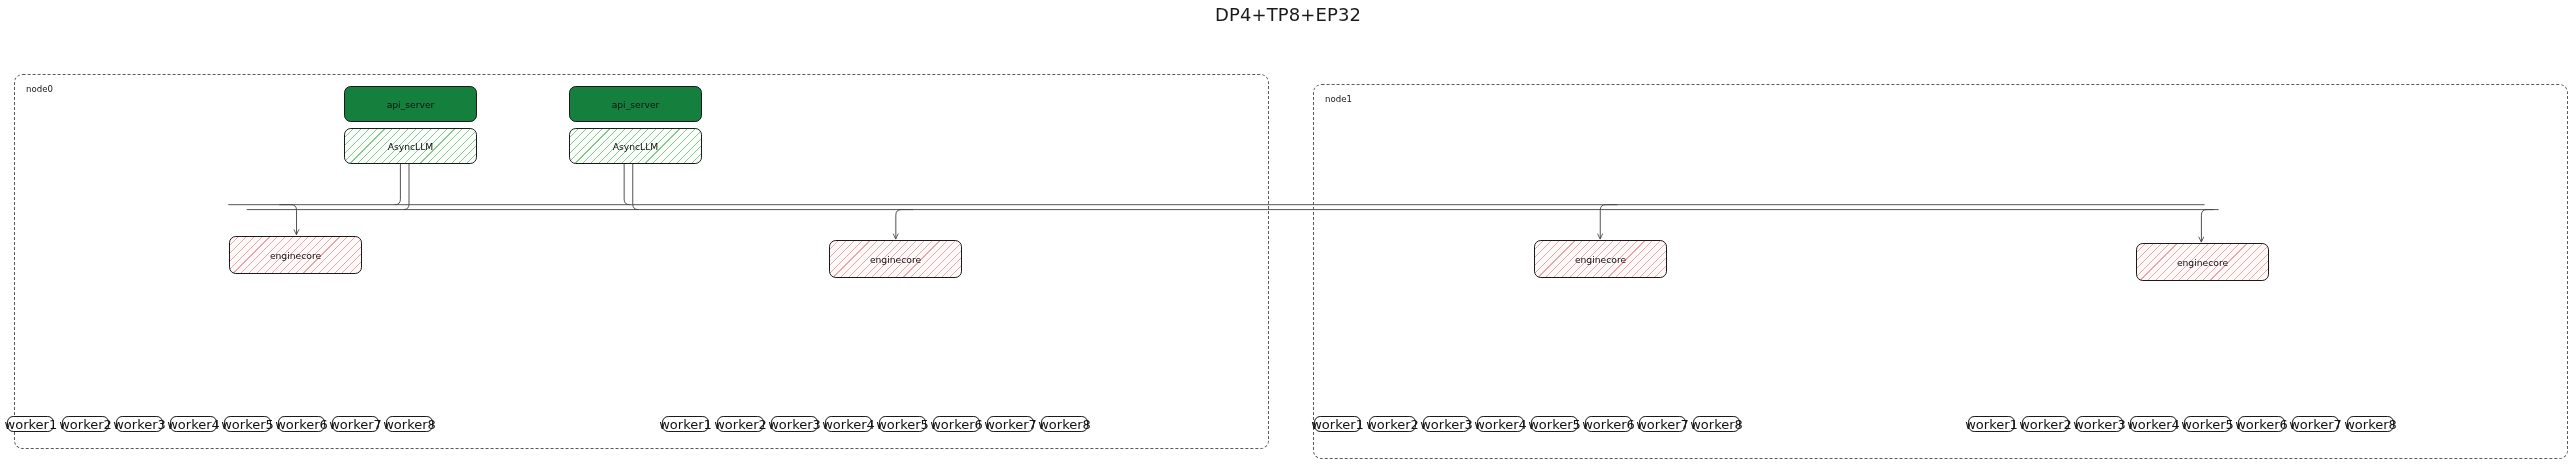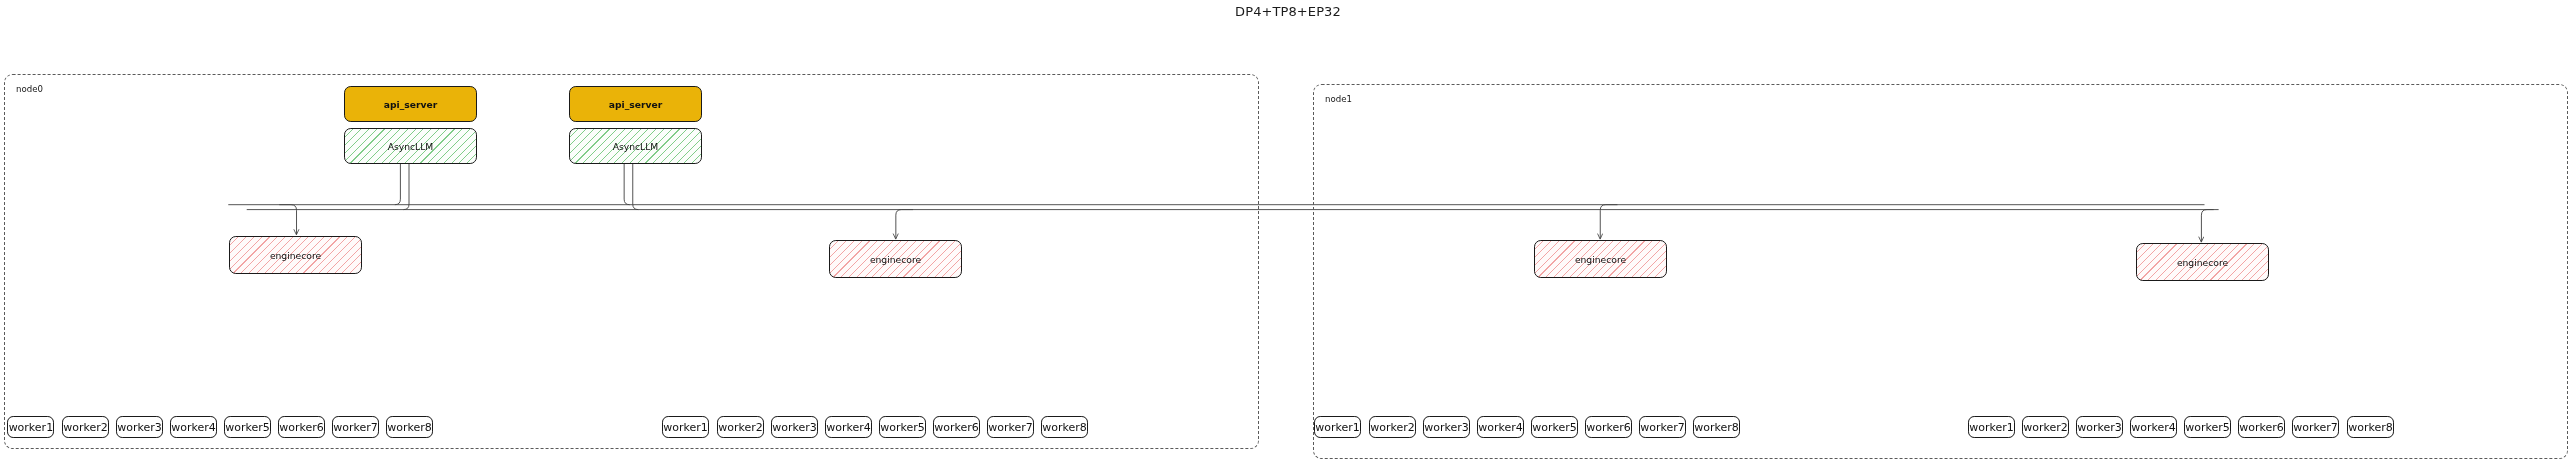--- a/index.html
+++ b/index.html
@@ -19,21 +19,21 @@
     width: 2576px;
     height: 469px;
     background: #ffffff;
   }
   #diagram-title {
     position: absolute;
     left: 0;
     top: 3.7px;
     width: 2576px;
     text-align: center;
-    font-size: 13px;
+    font-size: 18px;
     color: #1b1b1b;
     letter-spacing: 0.1px;
     font-family: "DejaVu Sans", sans-serif;
   }
   .cluster {
     position: absolute;
     border: 1.4px dashed #5a5a5a;
     border-radius: 8.6px;
     background: transparent;
     box-sizing: border-box;
@@ -53,22 +53,21 @@
     border-radius: 6.8px;
     display: flex;
     align-items: center;
     justify-content: center;
     font-size: 9.2px;
     color: #111111;
     background: #ffffff;
     white-space: nowrap;
   }
   .node-box.plain {
-    background: #eab308;
-    font-weight: bold;
+    background: #15803d;
   }
   .node-box.green {
     background-color: #fbfefb;
     background-image: repeating-linear-gradient(
         135deg,
         rgba(108, 196, 118, 0.85) 0px,
         rgba(108, 196, 118, 0.85) 0.8px,
         rgba(255, 255, 255, 0) 0.8px,
         rgba(255, 255, 255, 0) 5.5px);
   }
@@ -89,24 +88,24 @@
   }
   .worker-box {
     position: absolute;
     box-sizing: border-box;
     border: 1.5px solid #1a1a1a;
     border-radius: 6.2px;
     background: #ffffff;
     display: flex;
     align-items: center;
     justify-content: center;
-    font-size: 11px;
+    font-size: 13px;
     color: #111111;
     white-space: nowrap;
-    height: 22px;
+    height: 16px;
   }
   #edges {
     position: absolute;
     left: 0;
     top: 0;
     width: 2576px;
     height: 469px;
     pointer-events: none;
   }
 </style>
@@ -131,21 +130,21 @@
         <path d="M 370 333 L 3585 333" stroke="#444444" stroke-width="1.5" fill="none"></path>
         <path d="M 400 341 L 3600 341" stroke="#444444" stroke-width="1.5" fill="none"></path>
         <path d="M 453 333 L 472 333 Q 481 333 481 342 L 481 381" stroke="#444444" stroke-width="1.5" fill="none" marker-end="url(#arrowhead)"></path>
         <path d="M 1484 341 L 1465 341 Q 1456 341 1456 350 L 1456 388" stroke="#444444" stroke-width="1.5" fill="none" marker-end="url(#arrowhead)"></path>
         <path d="M 2630 333 L 2611 333 Q 2602 333 2602 342 L 2602 388" stroke="#444444" stroke-width="1.5" fill="none" marker-end="url(#arrowhead)"></path>
         <path d="M 3608 341 L 3589 341 Q 3580 341 3580 350 L 3580 393" stroke="#444444" stroke-width="1.5" fill="none" marker-end="url(#arrowhead)"></path>
       </g>
   </svg>
 
   <div id="clusters-layer">
-      <div class="cluster" style="left: 4px; top: 74px; width: 1255px; height: 375px; border-color: rgb(90, 90, 90);">
+      <div class="cluster" style="left: 14px; top: 74px; width: 1255px; height: 375px; border-color: rgb(90, 90, 90);">
         <div class="cluster-label">node0</div>
       </div>
       <div class="cluster" style="left: 1313px; top: 84px; width: 1255px; height: 375px; border-color: rgb(90, 90, 90);">
         <div class="cluster-label">node1</div>
       </div>
     </div>
   <div id="boxes-layer">
       <div class="node-box plain" style="left: 344px; top: 86px; width: 133px; height: 36px;">
         <span class="lbl">api_server</span>
       </div>

